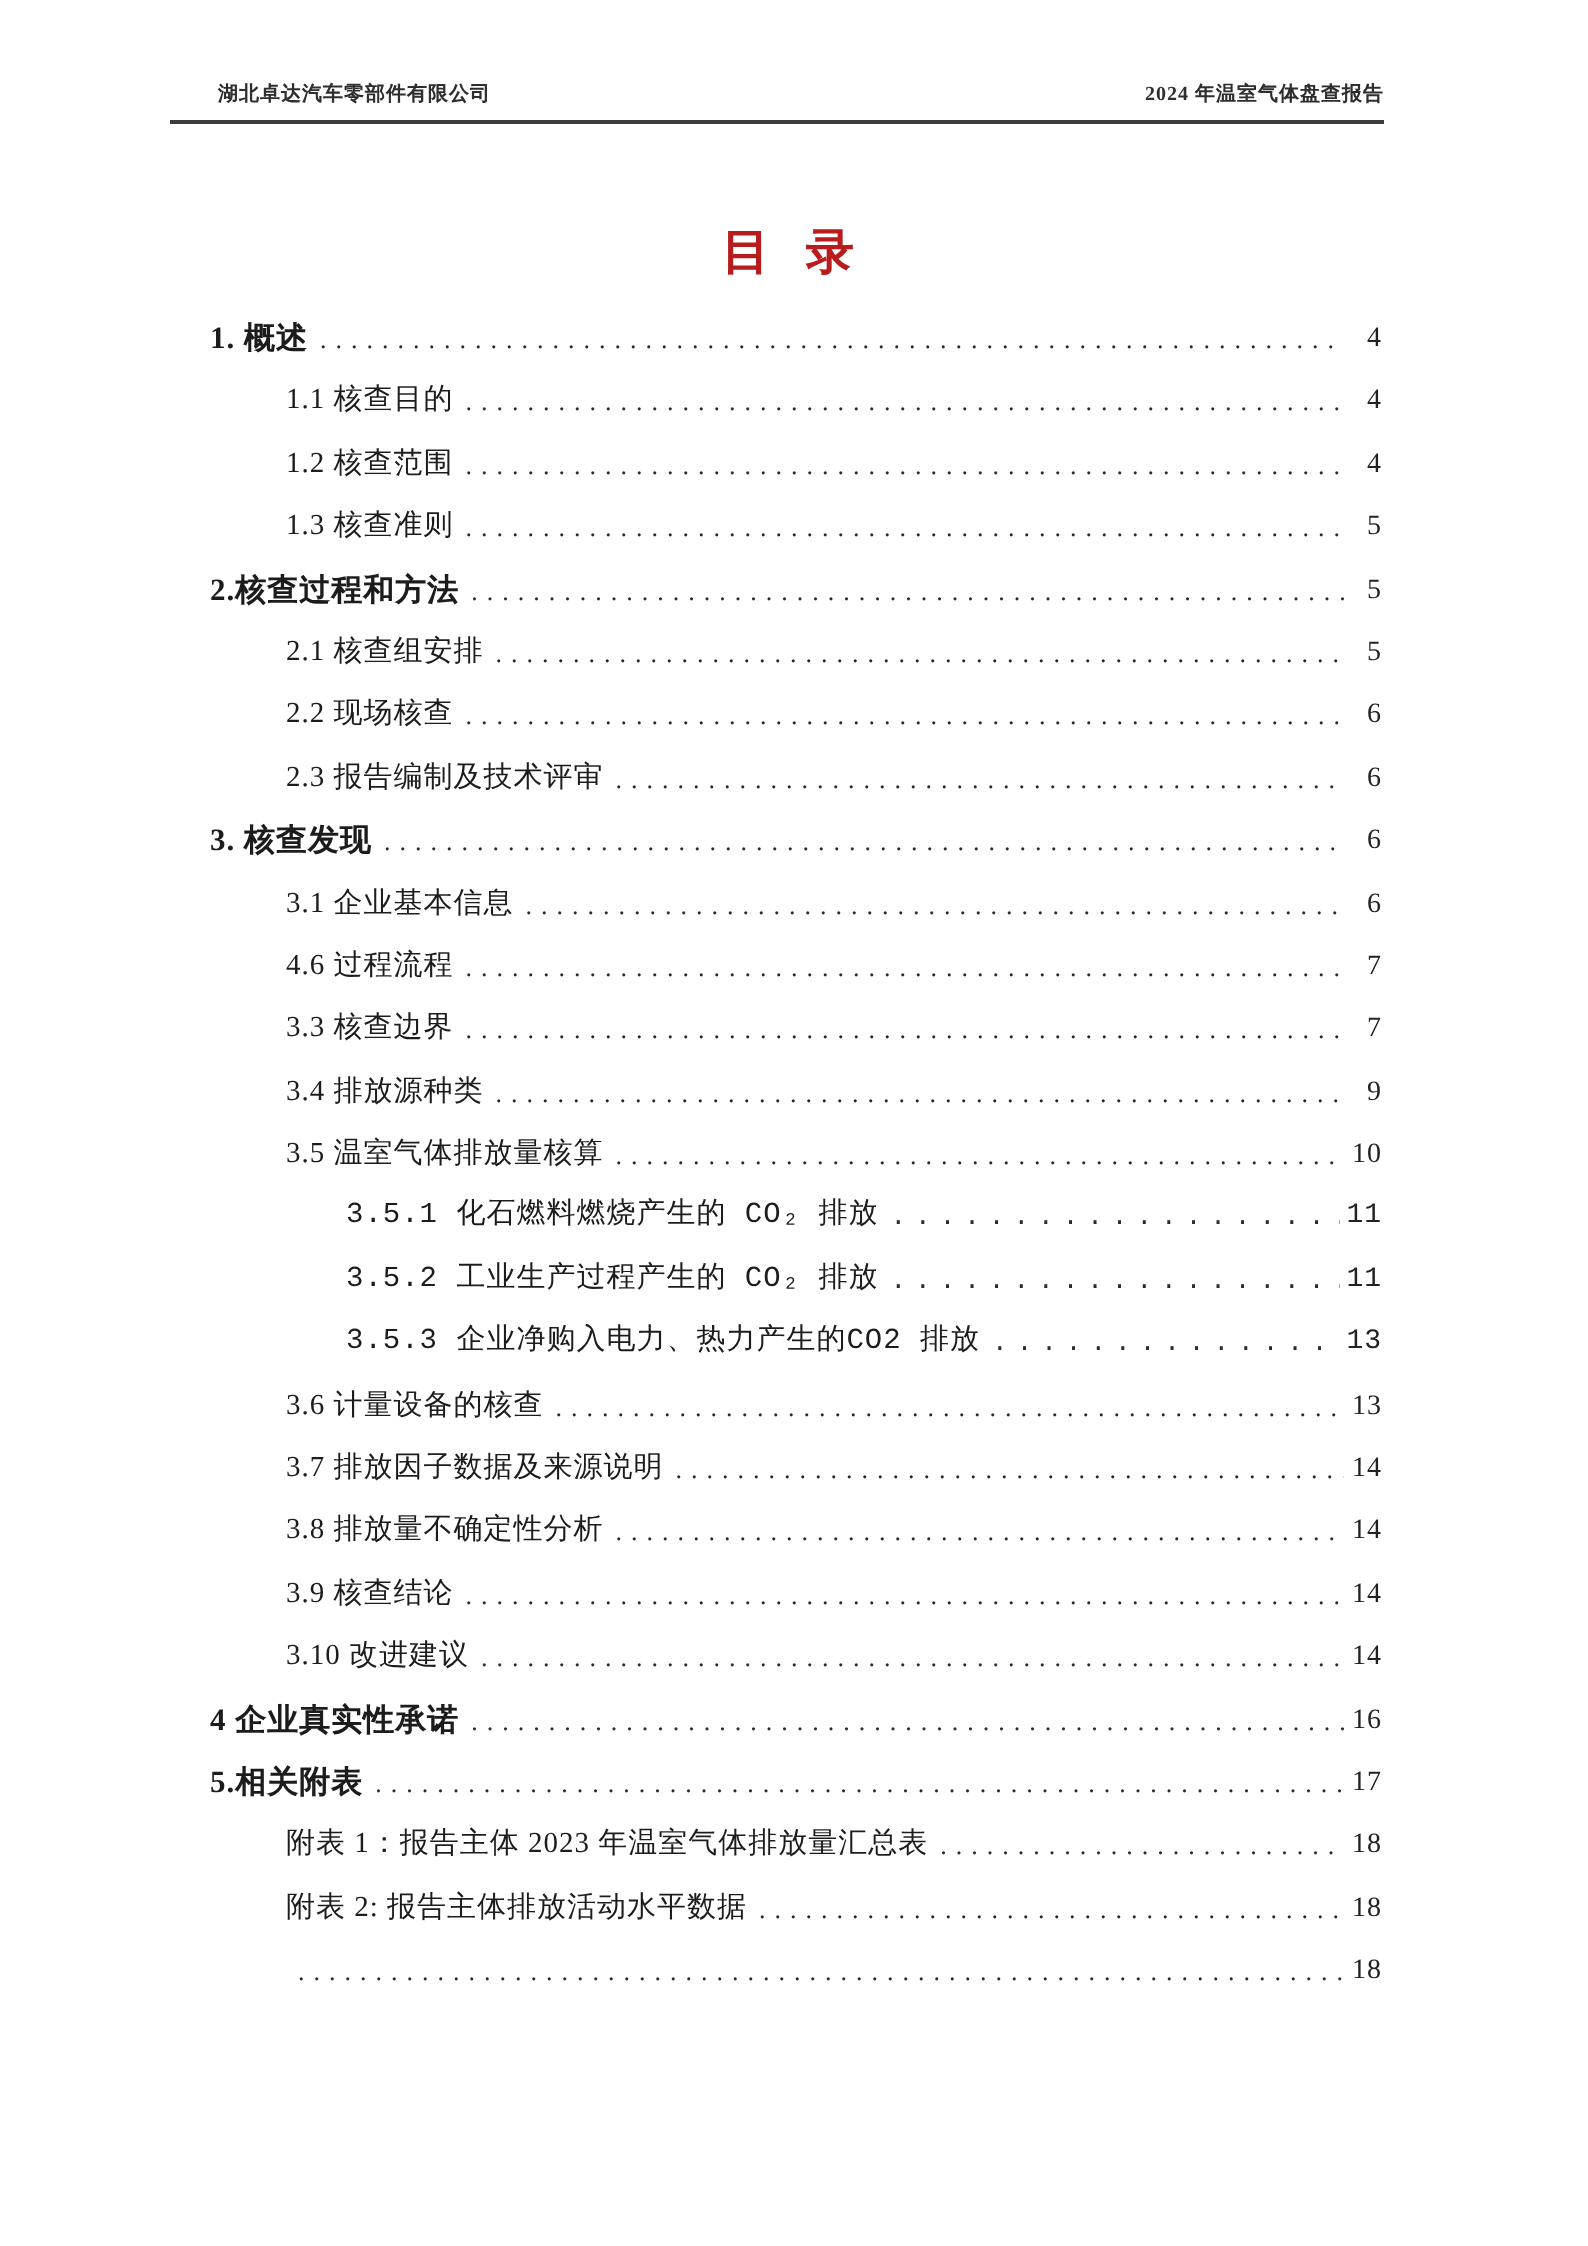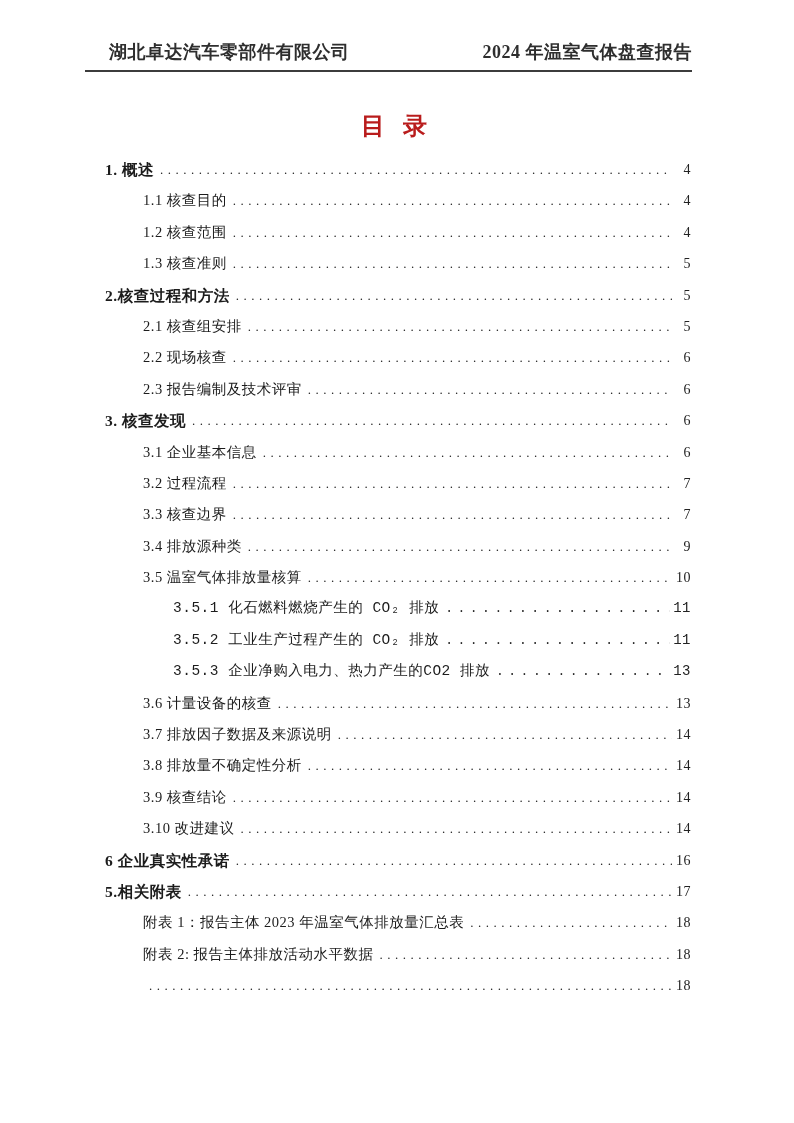--- a/index.html
+++ b/index.html
@@ -20,21 +20,21 @@
   .page-header {
     position: absolute;
     left: 85px;
     right: 102px;
     top: 40px;
     display: flex;
     justify-content: space-between;
     align-items: flex-end;
     padding-bottom: 6px;
     border-bottom: 2px solid #3c3c3c;
-    font-size: 18px;
+    font-size: 10px;
     font-weight: bold;
     color: #2e2e2e;
   }
   .page-header .company { margin-left: 24px; letter-spacing: 0.5px; }
   .page-header .report  { letter-spacing: 0.5px; }
 
   
   .toc-title {
     position: absolute;
     top: 110px;
@@ -144,21 +144,21 @@
       <span class="toc-label">3. 核查发现</span>
       <span class="dots">................................................................................................................................................................</span>
       <span class="page-num">6</span>
     </div>
       <div class="toc-row lvl1">
       <span class="toc-label">3.1 企业基本信息</span>
       <span class="dots">................................................................................................................................................................</span>
       <span class="page-num">6</span>
     </div>
       <div class="toc-row lvl1">
-      <span class="toc-label">3.2 过程流程</span>
+      <span class="toc-label">4.6 过程流程</span>
       <span class="dots">................................................................................................................................................................</span>
       <span class="page-num">7</span>
     </div>
       <div class="toc-row lvl1">
       <span class="toc-label">3.3 核查边界</span>
       <span class="dots">................................................................................................................................................................</span>
       <span class="page-num">7</span>
     </div>
       <div class="toc-row lvl1">
       <span class="toc-label">3.4 排放源种类</span>
@@ -204,21 +204,21 @@
       <span class="toc-label">3.9 核查结论</span>
       <span class="dots">................................................................................................................................................................</span>
       <span class="page-num">14</span>
     </div>
       <div class="toc-row lvl1">
       <span class="toc-label">3.10 改进建议</span>
       <span class="dots">................................................................................................................................................................</span>
       <span class="page-num">14</span>
     </div>
       <div class="toc-row lvl0 bold">
-      <span class="toc-label">6 企业真实性承诺</span>
+      <span class="toc-label">4 企业真实性承诺</span>
       <span class="dots">................................................................................................................................................................</span>
       <span class="page-num">16</span>
     </div>
       <div class="toc-row lvl0 bold">
       <span class="toc-label">5.相关附表</span>
       <span class="dots">................................................................................................................................................................</span>
       <span class="page-num">17</span>
     </div>
       <div class="toc-row lvl1">
       <span class="toc-label">附表 1：报告主体 2023 年温室气体排放量汇总表</span>

